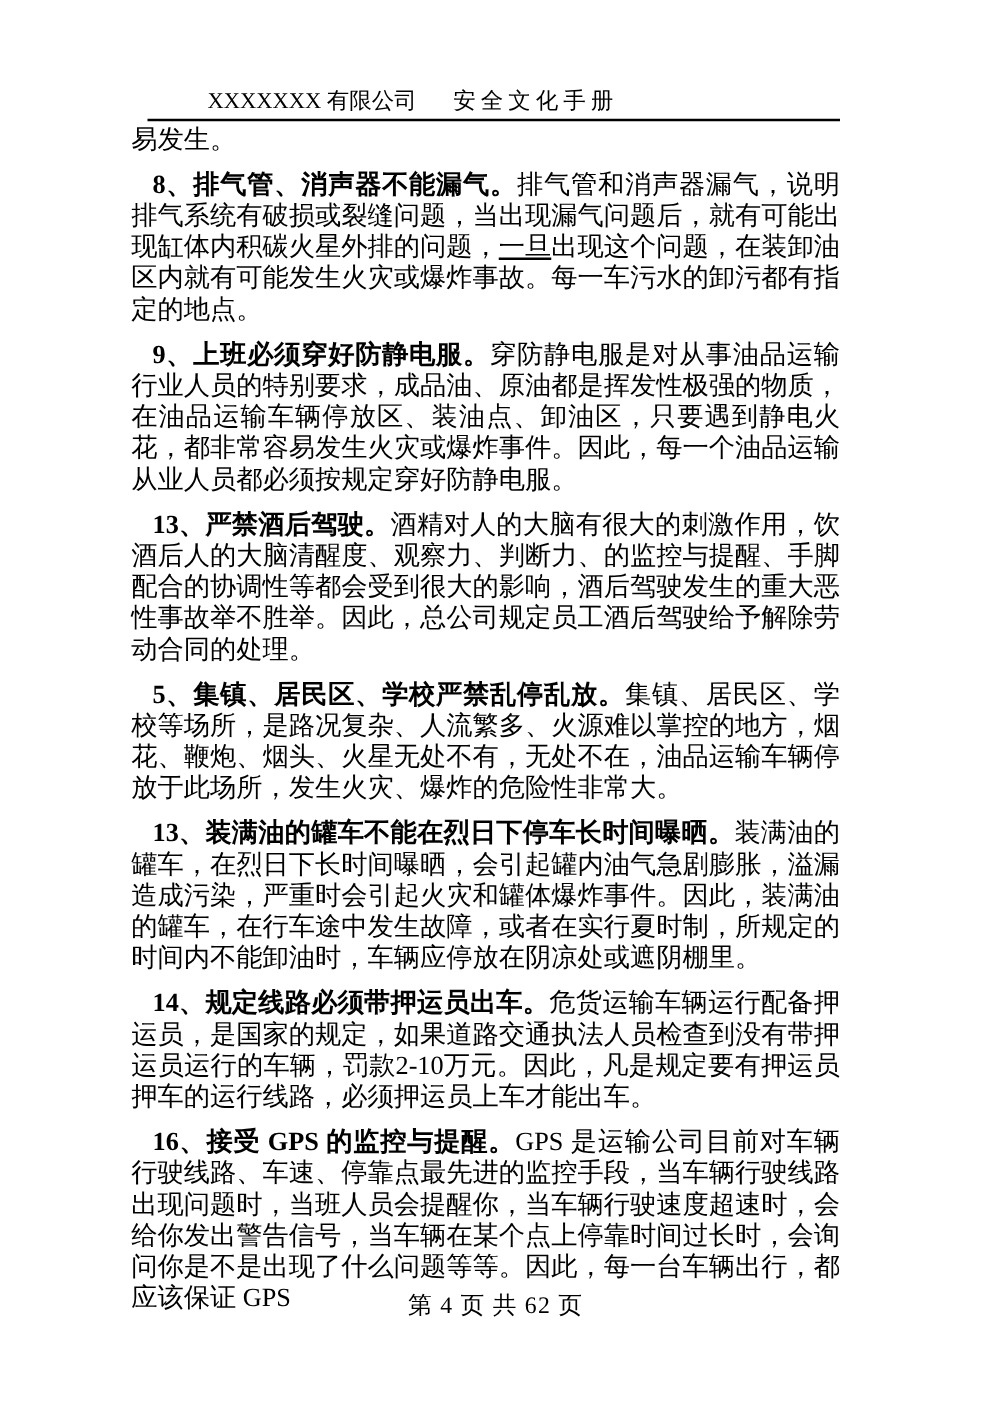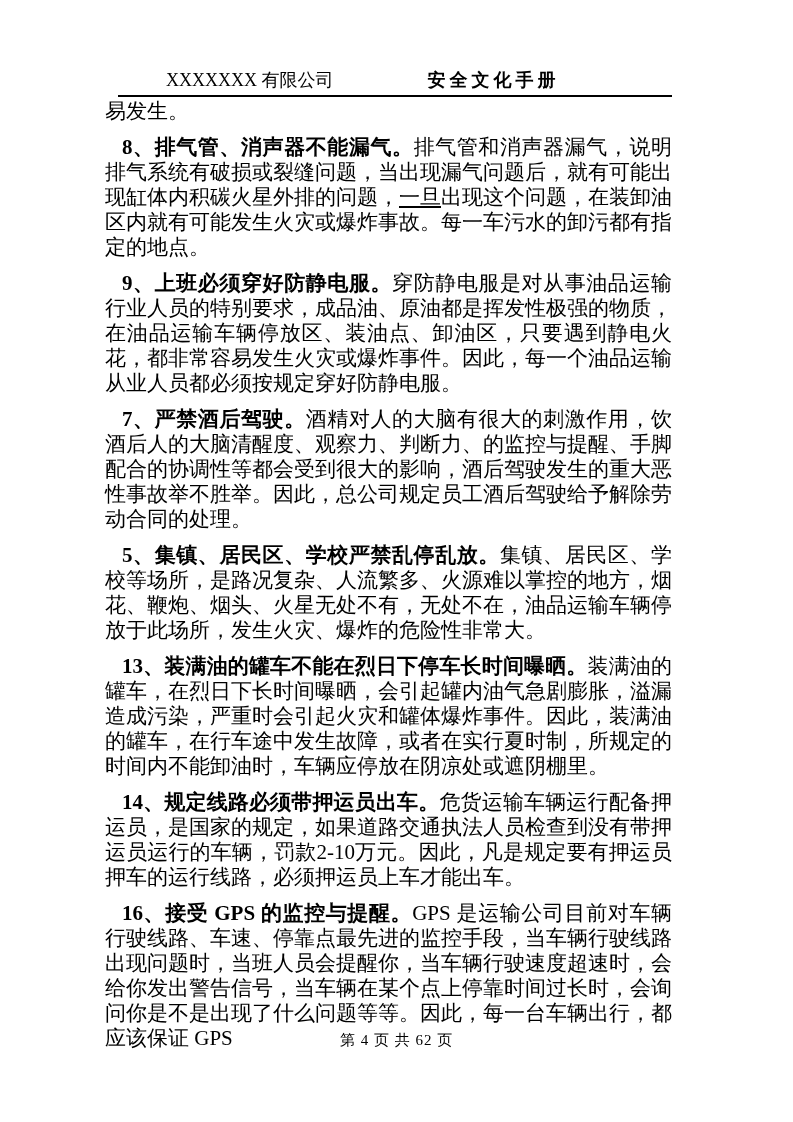--- a/index.html
+++ b/index.html
@@ -27,23 +27,22 @@
     border-bottom: 2px solid #000000;
     display: flex;
     align-items: baseline;
     font-size: 18px;
     white-space: nowrap;
   }
   .header .company {
     margin-left: 48px;
   }
   .header .manual-title {
-    margin-left: 94px;
+    margin-left: 29px;
     letter-spacing: 4px;
-    font-weight: bold;
   }
   
   .body {
     position: absolute;
     top: 99px;
     left: 105px;
     width: 567px;
   }
   .para {
     margin: 0 0 11px 0;
@@ -61,40 +60,40 @@
   .u {
     text-decoration: underline;
   }
   
   .footer {
     position: absolute;
     top: 1031px;
     left: 0;
     right: 0;
     text-align: center;
-    font-size: 15px;
+    font-size: 19px;
     letter-spacing: 1px;
   }
 </style>
 </head>
 <body>
 
 <div class="page">
 
   <div class="header">
     <span class="company">XXXXXXX 有限公司</span>
     <span class="manual-title">安全文化手册</span>
   </div>
 
   <div class="body">
     <p class="para">易发生。</p>
     <div id="paragraphs">
         <p class="para indent"><b>8、排气管、消声器不能漏气。</b><span>排气管和消声器漏气，说明排气系统有破损或裂缝问题，当出现漏气问题后，就有可能出现缸体内积碳火星外排的问题，</span><span class="u">一旦</span><span>出现这个问题，在装卸油区内就有可能发生火灾或爆炸事故。每一车污水的卸污都有指定的地点。</span></p>
         <p class="para indent"><b>9、上班必须穿好防静电服。</b><span>穿防静电服是对从事油品运输行业人员的特别要求，成品油、原油都是挥发性极强的物质，在油品运输车辆停放区、装油点、卸油区，只要遇到静电火花，都非常容易发生火灾或爆炸事件。因此，每一个油品运输从业人员都必须按规定穿好防静电服。</span></p>
-        <p class="para indent"><b>7、严禁酒后驾驶。</b><span>酒精对人的大脑有很大的刺激作用，饮酒后人的大脑清醒度、观察力、判断力、的监控与提醒、手脚配合的协调性等都会受到很大的影响，酒后驾驶发生的重大恶性事故举不胜举。因此，总公司规定员工酒后驾驶给予解除劳动合同的处理。</span></p>
+        <p class="para indent"><b>13、严禁酒后驾驶。</b><span>酒精对人的大脑有很大的刺激作用，饮酒后人的大脑清醒度、观察力、判断力、的监控与提醒、手脚配合的协调性等都会受到很大的影响，酒后驾驶发生的重大恶性事故举不胜举。因此，总公司规定员工酒后驾驶给予解除劳动合同的处理。</span></p>
         <p class="para indent"><b>5、集镇、居民区、学校严禁乱停乱放。</b><span>集镇、居民区、学校等场所，是路况复杂、人流繁多、火源难以掌控的地方，烟花、鞭炮、烟头、火星无处不有，无处不在，油品运输车辆停放于此场所，发生火灾、爆炸的危险性非常大。</span></p>
         <p class="para indent"><b>13、装满油的罐车不能在烈日下停车长时间曝晒。</b><span>装满油的罐车，在烈日下长时间曝晒，会引起罐内油气急剧膨胀，溢漏造成污染，严重时会引起火灾和罐体爆炸事件。因此，装满油的罐车，在行车途中发生故障，或者在实行夏时制，所规定的时间内不能卸油时，车辆应停放在阴凉处或遮阴棚里。</span></p>
         <p class="para indent"><b>14、规定线路必须带押运员出车。</b><span>危货运输车辆运行配备押运员，是国家的规定，如果道路交通执法人员检查到没有带押运员运行的车辆，罚款2-10万元。因此，凡是规定要有押运员押车的运行线路，必须押运员上车才能出车。</span></p>
         <p class="para indent"><b>16、接受 GPS 的监控与提醒。</b><span>GPS 是运输公司目前对车辆行驶线路、车速、停靠点最先进的监控手段，当车辆行驶线路出现问题时，当班人员会提醒你，当车辆行驶速度超速时，会给你发出警告信号，当车辆在某个点上停靠时间过长时，会询问你是不是出现了什么问题等等。因此，每一台车辆出行，都应该保证 GPS</span></p>
       </div>
   </div>
 
   <div class="footer">
     <span>第 4 页 共 62 页</span>
   </div>

